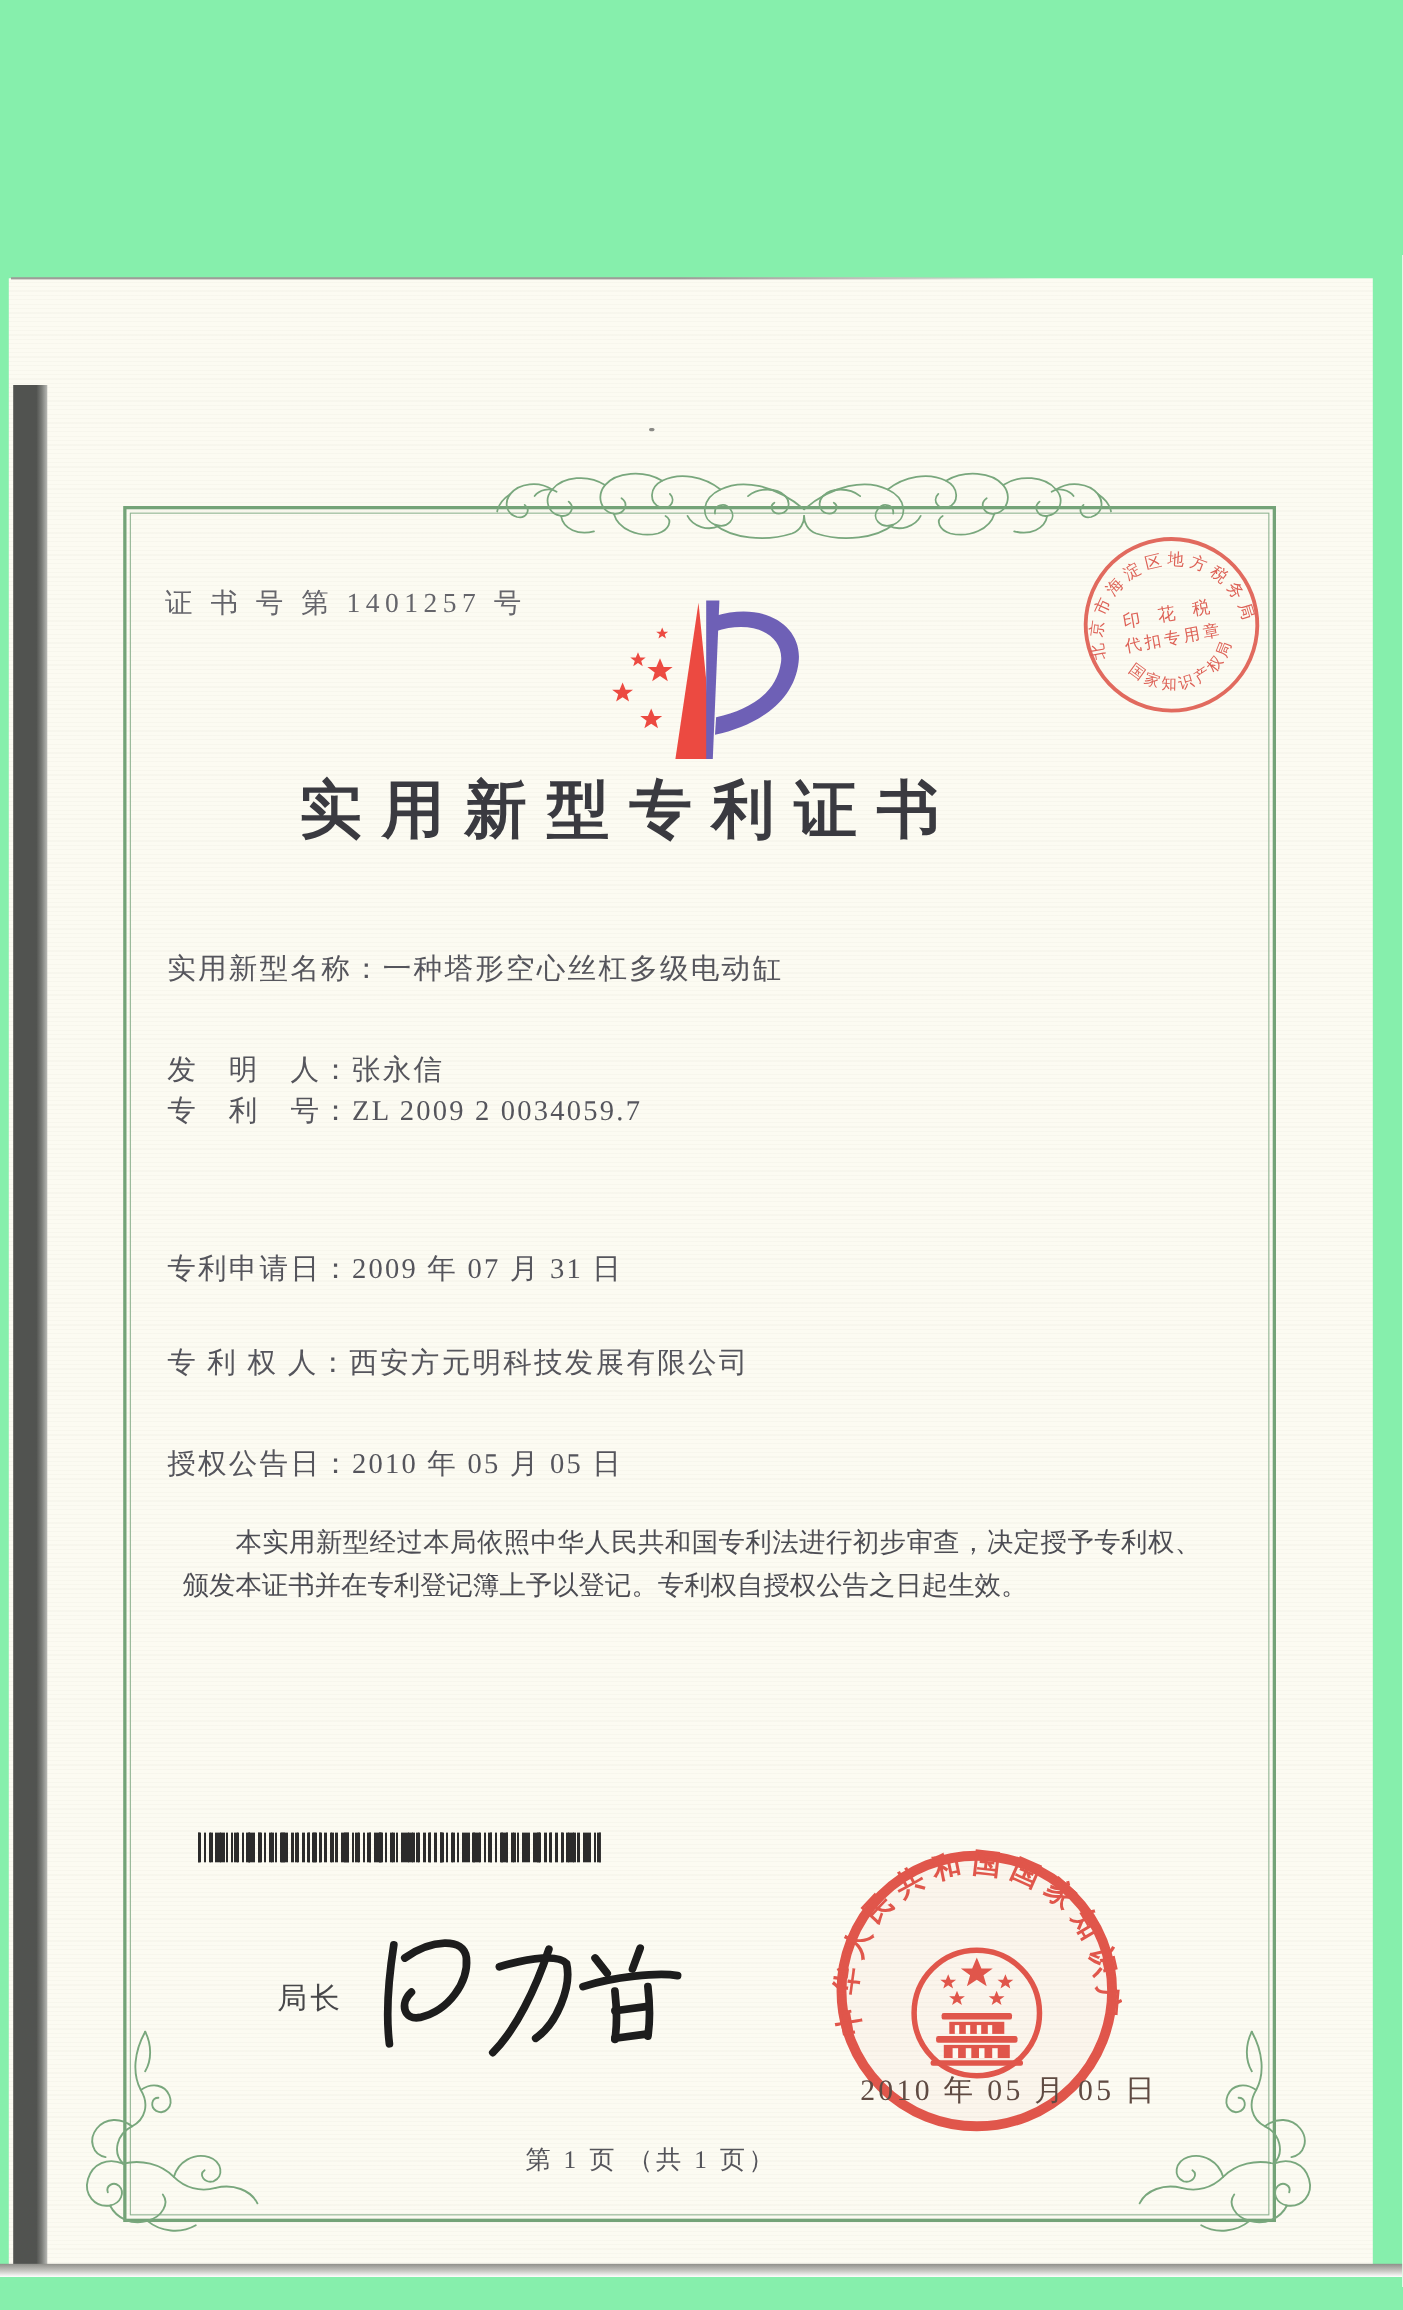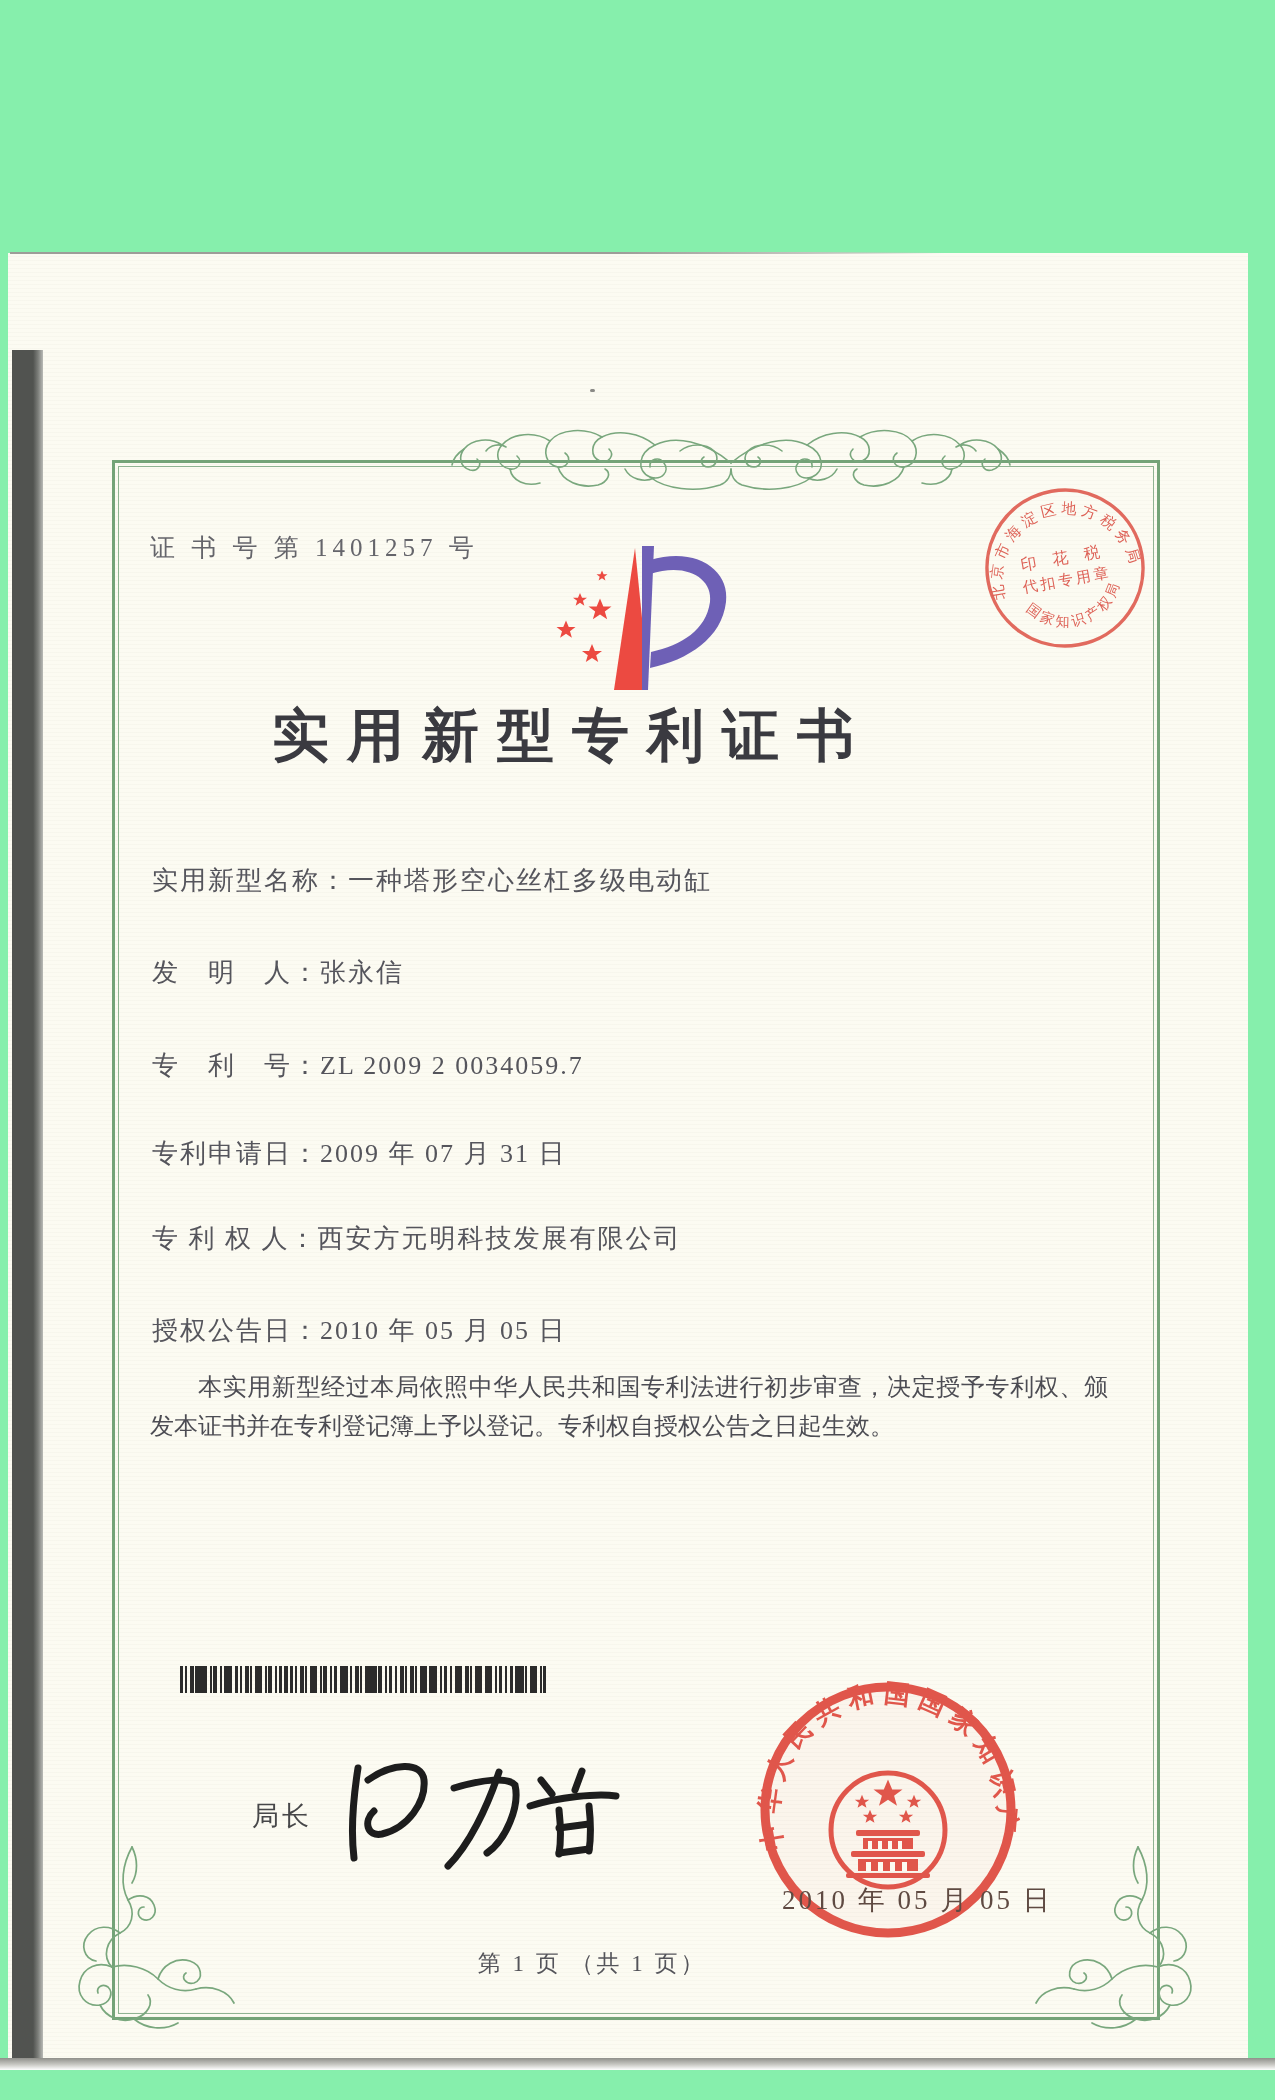--- a/index.html
+++ b/index.html
@@ -38,21 +38,21 @@
         letter-spacing:18px;color:#3a3a40;white-space:nowrap;}
 
   
   .field{position:absolute;left:152px;font-size:26px;color:#55555c;white-space:nowrap;}
   .field .lbl{letter-spacing:2px;}
   .field .val{letter-spacing:2px;}
 
   
   .body-text{position:absolute;left:150px;top:1368px;width:958px;
         font-size:24px;line-height:39px;color:#4c4c53;text-align:justify;}
-  .body-text p{margin:0;text-indent:2em;}
+  .body-text p{margin:16px;text-indent:2em;}
 
   
   .barcode{position:absolute;left:180px;top:1666px;width:366px;height:27px;
         background:
           repeating-linear-gradient(90deg,#2b2b2b 0 2px,transparent 2px 5px),
           repeating-linear-gradient(90deg,#2b2b2b 0 3px,transparent 3px 11px),
           repeating-linear-gradient(90deg,transparent 0 17px,#2b2b2b 17px 21px,transparent 21px 29px);}
 
   
   .director-label{position:absolute;left:252px;top:1798px;font-size:27px;color:#474749;
@@ -154,21 +154,21 @@
   </svg>
 
   <div class="title">实用新型专利证书</div>
 
   <div class="field" style="top:863px;">
     <span class="lbl">实用新型名称：</span><span class="val">一种塔形空心丝杠多级电动缸</span>
   </div>
   <div class="field" style="top:955px;">
     <span class="lbl">发　明　人：</span><span class="val">张永信</span>
   </div>
-  <div class="field" style="top:1048px;text-align:center;">
+  <div class="field" style="top:992px;text-align:center;">
     <span class="lbl">专　利　号：</span><span class="val">ZL 2009 2 0034059.7</span>
   </div>
   <div class="field" style="top:1136px;">
     <span class="lbl">专利申请日：</span><span class="val">2009 年 07 月 31 日</span>
   </div>
   <div class="field" style="top:1221px;">
     <span class="lbl">专 利 权 人：</span><span class="val">西安方元明科技发展有限公司</span>
   </div>
   <div class="field" style="top:1313px;">
     <span class="lbl">授权公告日：</span><span class="val">2010 年 05 月 05 日</span>

